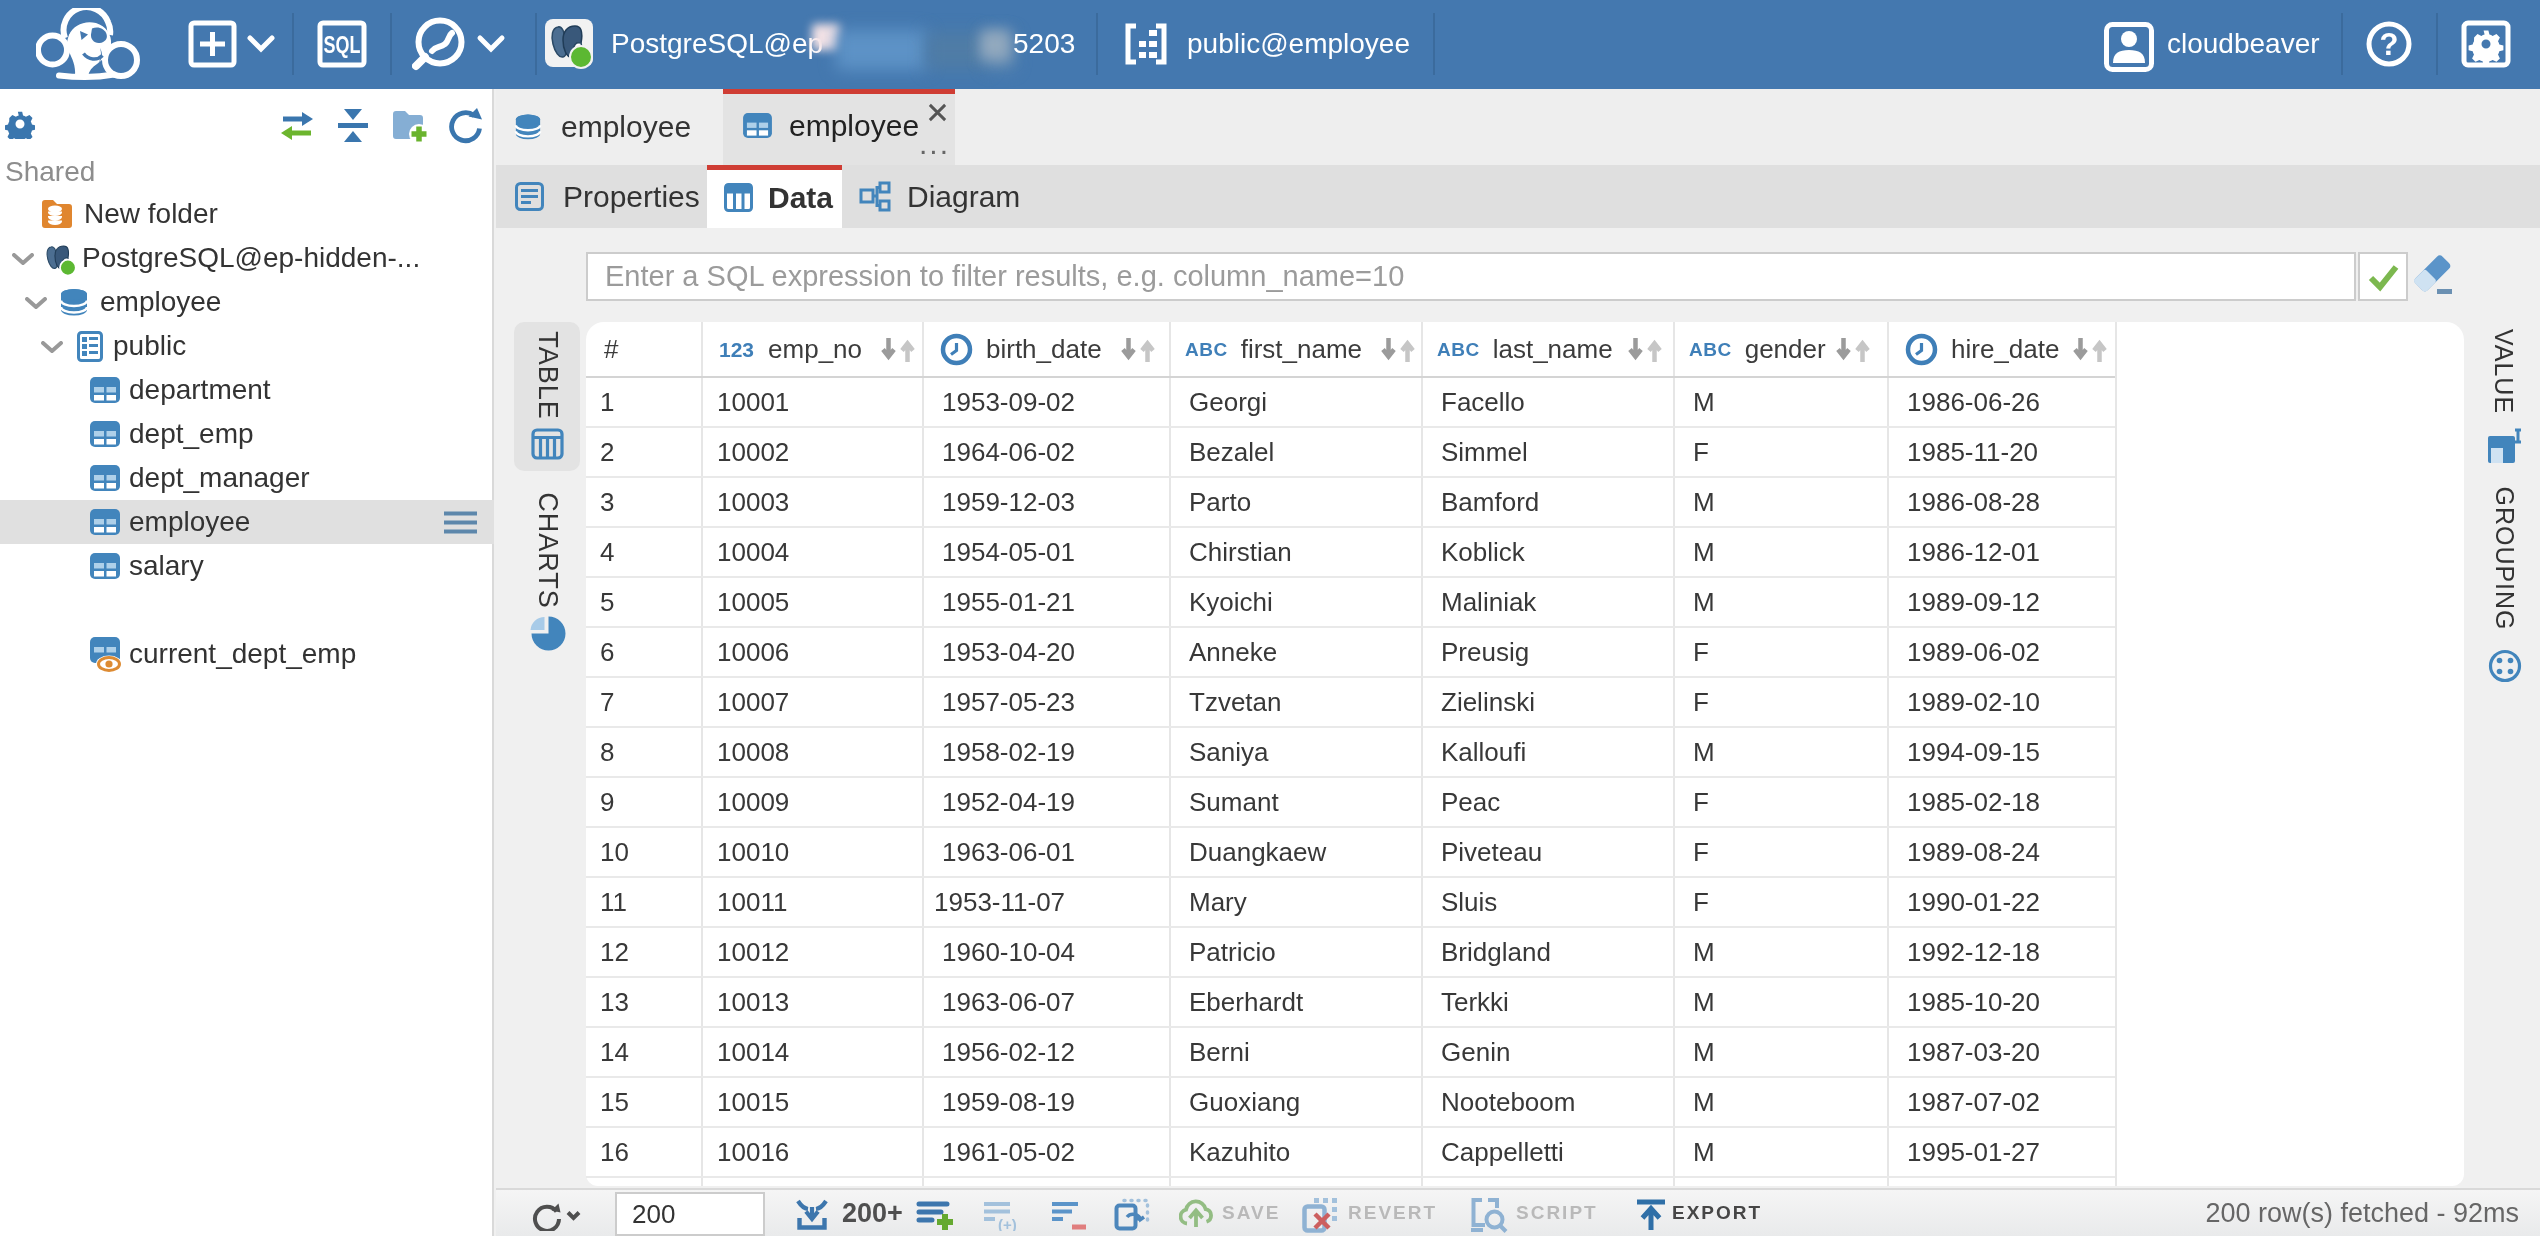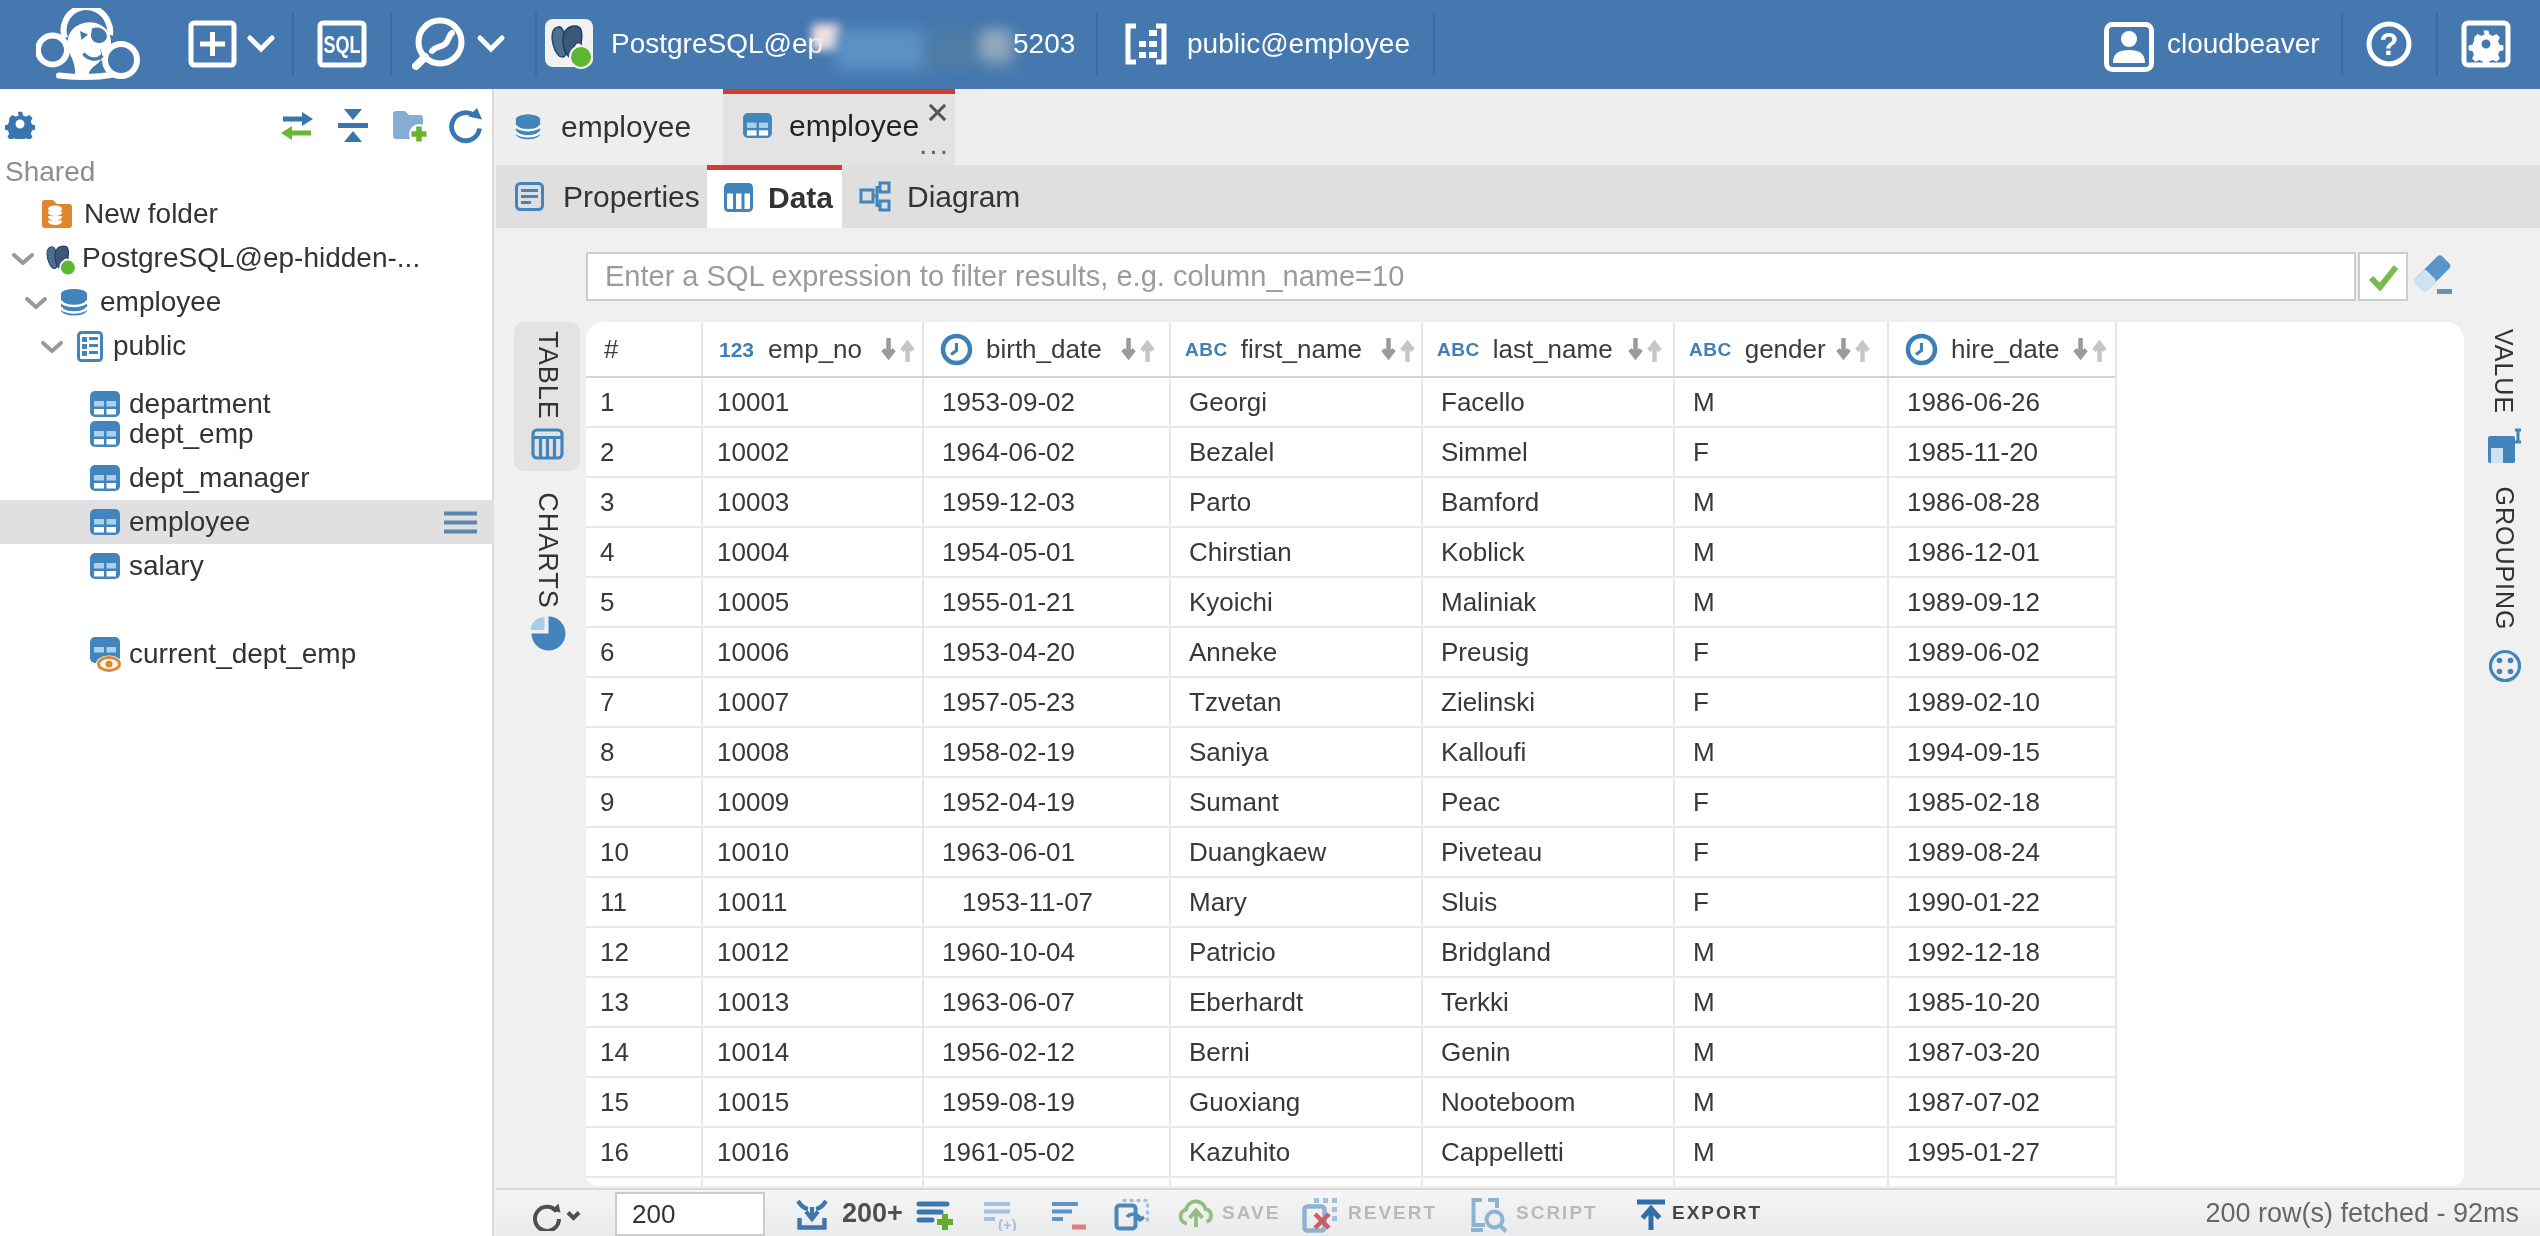--- a/index.html
+++ b/index.html
@@ -190,21 +190,21 @@
           <rect x="5" y="6" width="5" height="5"></rect>
           <rect x="5" y="13" width="5" height="5"></rect>
           <rect x="5" y="20" width="5" height="5"></rect>
           <rect x="12" y="6" width="9" height="3"></rect>
           <rect x="12" y="13" width="9" height="3"></rect>
           <rect x="12" y="20" width="9" height="3"></rect>
         </g>
     </svg>
     <div class="treetext" style="left:113px">public</div>
   </div>
-  <div class="treerow" style="top:293px">
+  <div class="treerow" style="top:279px">
     <svg class="abs" style="left:90px;top:9px" width="30" height="26" viewBox="0 0 30 26">
         <rect width="30" height="26" rx="5" fill="#4285bc"></rect>
         <g>
           <rect x="4" y="10" width="10" height="5.5" fill="#aed0e9"></rect>
           <rect x="16.5" y="10" width="9.5" height="5.5" fill="#aed0e9"></rect>
           <rect x="4" y="18" width="10" height="5.5" fill="#ffffff"></rect>
           <rect x="16.5" y="18" width="9.5" height="5.5" fill="#ffffff"></rect>
         </g>
       </svg>
     <div class="treetext" style="left:129px">department</div>
@@ -505,21 +505,21 @@
 <div class="dcell" style="left:1321px;top:455px">1985-02-18</div>
 <div class="dcell" style="left:14px;top:505px">10</div>
 <div class="dcell" style="left:131px;top:505px">10010</div>
 <div class="dcell" style="left:356px;top:505px">1963-06-01</div>
 <div class="dcell" style="left:603px;top:505px">Duangkaew</div>
 <div class="dcell" style="left:855px;top:505px">Piveteau</div>
 <div class="dcell" style="left:1107px;top:505px">F</div>
 <div class="dcell" style="left:1321px;top:505px">1989-08-24</div>
 <div class="dcell" style="left:14px;top:555px">11</div>
 <div class="dcell" style="left:131px;top:555px">10011</div>
-<div class="dcell" style="left:376px;top:555px">1953-11-07</div>
+<div class="dcell" style="left:348px;top:555px">1953-11-07</div>
 <div class="dcell" style="left:603px;top:555px">Mary</div>
 <div class="dcell" style="left:855px;top:555px">Sluis</div>
 <div class="dcell" style="left:1107px;top:555px">F</div>
 <div class="dcell" style="left:1321px;top:555px">1990-01-22</div>
 <div class="dcell" style="left:14px;top:605px">12</div>
 <div class="dcell" style="left:131px;top:605px">10012</div>
 <div class="dcell" style="left:356px;top:605px">1960-10-04</div>
 <div class="dcell" style="left:603px;top:605px">Patricio</div>
 <div class="dcell" style="left:855px;top:605px">Bridgland</div>
 <div class="dcell" style="left:1107px;top:605px">M</div>

